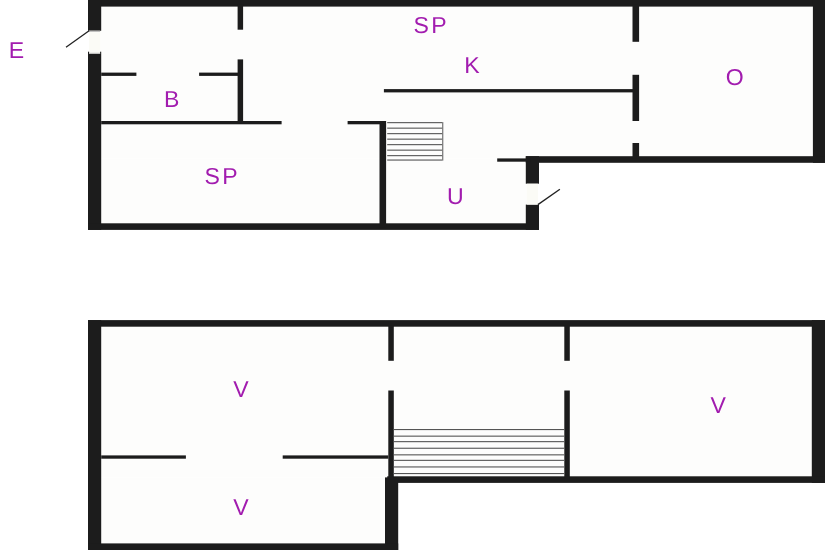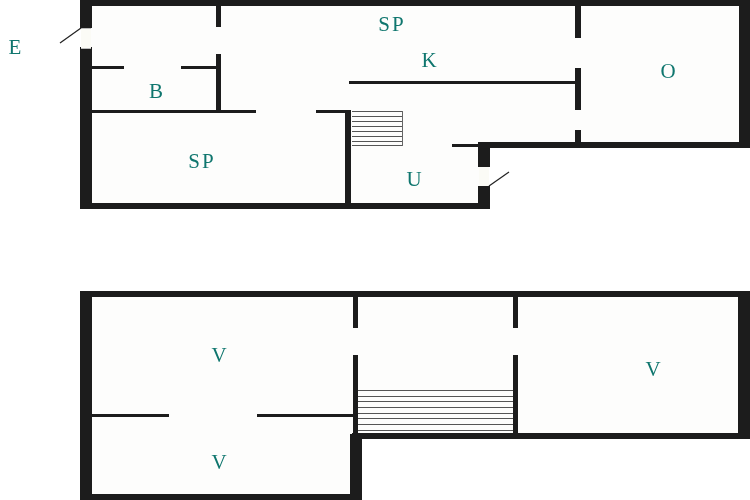--- a/index.html
+++ b/index.html
@@ -1,18 +1,18 @@
 <!DOCTYPE html>
 <html><head>
 <meta charset="utf-8">
 <style>
   html, body { margin:0; padding:0; background:#ffffff; }
   body { width:750px; height:500px; position:relative; overflow:hidden; font-family:"Liberation Sans", sans-serif; }
   .plan { position:absolute; left:0; top:0; width:750px; height:500px; }
-  .lbl { position:absolute; font-size:21px; color:#0f766e; letter-spacing:2px; transform:translate(-50%,-50%); white-space:nowrap;font-family:Liberation Serif, serif; }
+  .lbl { position:absolute; font-size:21px; color:#a21caf; letter-spacing:2px; transform:translate(-50%,-50%); white-space:nowrap; }
   .w { position:absolute; background:#1c1c1c; }
   .floor { position:absolute; background:#fdfdfc; }
   .stair-line { position:absolute; height:1px; background:#555; }
 </style>
 </head>
 <body>
 
 <div class="plan">
 
   <div>

